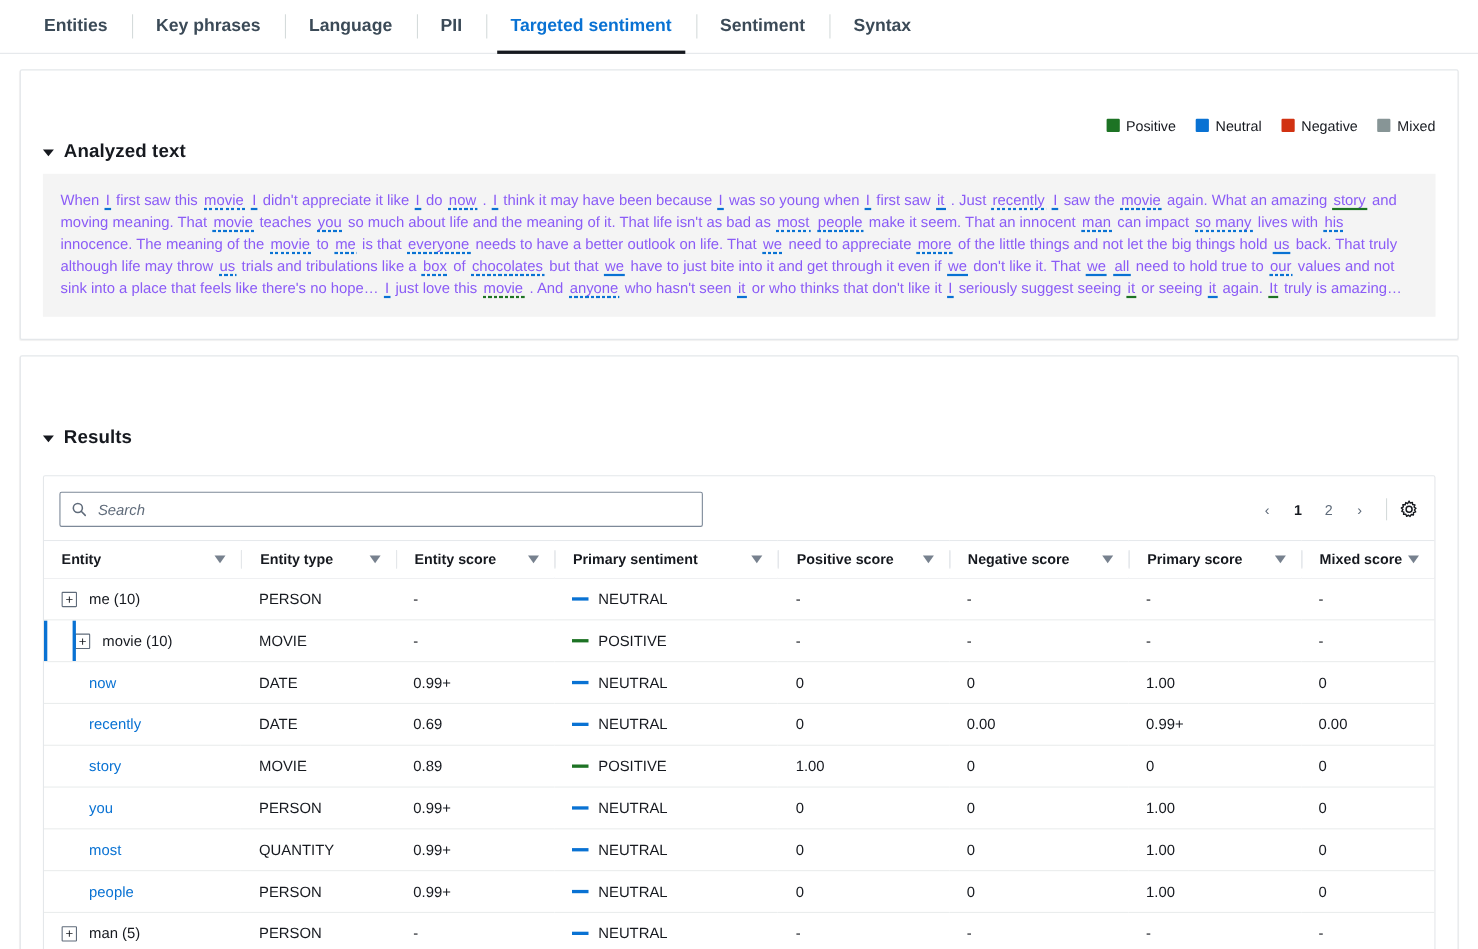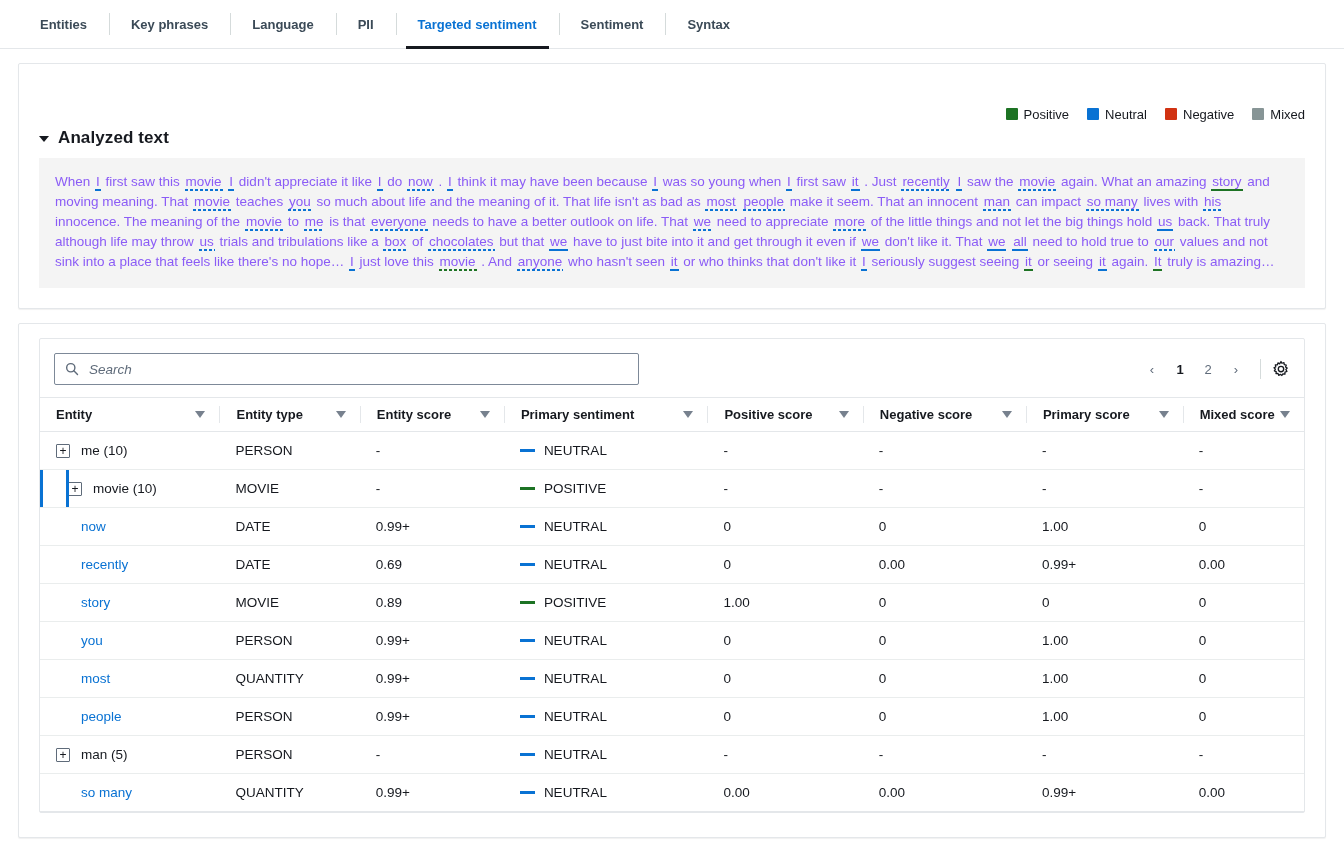--- a/index.html
+++ b/index.html
@@ -20,21 +20,21 @@
     align-items: stretch;
     padding-left: 18px;
     border-bottom: 1px solid #e4e7ea;
     background: #ffffff;
   }
   .tab {
     display: flex;
     align-items: center;
     position: relative;
     padding: 0 22px;
-    font-size: 13px;
+    font-size: 16px;
     font-weight: bold;
     color: #3b4a57;
     cursor: pointer;
     white-space: nowrap;
   }
   .tab + .tab::before {
     content: "";
     position: absolute;
     left: 0; top: 13px; bottom: 13px;
     width: 1px;
@@ -245,20 +245,26 @@
         <div class="legend-item">
           <span class="swatch" style="background: rgb(135, 149, 150);"></span>
           <span>Mixed</span>
         </div>
       </div>
   </div>
   <div class="textbox" id="textbox"><span>When </span><span class="tok neu-s">I</span><span> first saw this </span><span class="tok neu-d">movie</span><span> </span><span class="tok neu-s">I</span><span> didn't appreciate it like </span><span class="tok neu-s">I</span><span> do </span><span class="tok neu-d">now</span><span> . </span><span class="tok neu-s">I</span><span> think it may have been because </span><span class="tok neu-s">I</span><span> was so young when </span><span class="tok neu-s">I</span><span> first saw </span><span class="tok neu-s">it</span><span> . Just </span><span class="tok neu-d">recently</span><span> </span><span class="tok neu-s">I</span><span> saw the </span><span class="tok neu-d">movie</span><span> again. What an amazing </span><span class="tok pos-s">story</span><span> and moving meaning. That </span><span class="tok neu-d">movie</span><span> teaches </span><span class="tok neu-d">you</span><span> so much about life and the meaning of it. That life isn't as bad as </span><span class="tok neu-d">most</span><span> </span><span class="tok neu-d">people</span><span> make it seem. That an innocent </span><span class="tok neu-d">man</span><span> can impact </span><span class="tok neu-d">so many</span><span> lives with </span><span class="tok neu-d">his</span><span> innocence. The meaning of the </span><span class="tok neu-d">movie</span><span> to </span><span class="tok neu-d">me</span><span> is that </span><span class="tok neu-d">everyone</span><span> needs to have a better outlook on life. That </span><span class="tok neu-d">we</span><span> need to appreciate </span><span class="tok neu-d">more</span><span> of the little things and not let the big things hold </span><span class="tok neu-s">us</span><span> back. That truly although life may throw </span><span class="tok neu-d">us</span><span> trials and tribulations like a </span><span class="tok neu-d">box</span><span> of </span><span class="tok neu-d">chocolates</span><span> but that </span><span class="tok neu-s">we</span><span> have to just bite into it and get through it even if </span><span class="tok neu-s">we</span><span> don't like it. That </span><span class="tok neu-s">we</span><span> </span><span class="tok neu-s">all</span><span> need to hold true to </span><span class="tok neu-d">our</span><span> values and not sink into a place that feels like there's no hope… </span><span class="tok neu-s">I</span><span> just love this </span><span class="tok pos-d">movie</span><span> . And </span><span class="tok neu-d">anyone</span><span> who hasn't seen </span><span class="tok neu-s">it</span><span> or who thinks that don't like it </span><span class="tok neu-s">I</span><span> seriously suggest seeing </span><span class="tok pos-s">it</span><span> or seeing </span><span class="tok neu-s">it</span><span> again. </span><span class="tok pos-s">It</span><span> truly is amazing…</span></div>
 </div>
 
 <div class="container">
+  <div class="chead">
+    <div class="chead-left">
+      <div class="caret"></div>
+      <div class="ctitle">Results</div>
+    </div>
+  </div>
 
   <div class="results-body">
     <div class="tablewrap">
 
       <div class="toolbar">
         <div class="search">
           <svg class="sicon" viewBox="0 0 16 16">
             <circle cx="6.6" cy="6.6" r="4.7" fill="none" stroke="#5f6b7a" stroke-width="1.6"></circle>
             <line x1="10.1" y1="10.1" x2="14.3" y2="14.3" stroke="#5f6b7a" stroke-width="1.6" stroke-linecap="round"></line>
           </svg>

